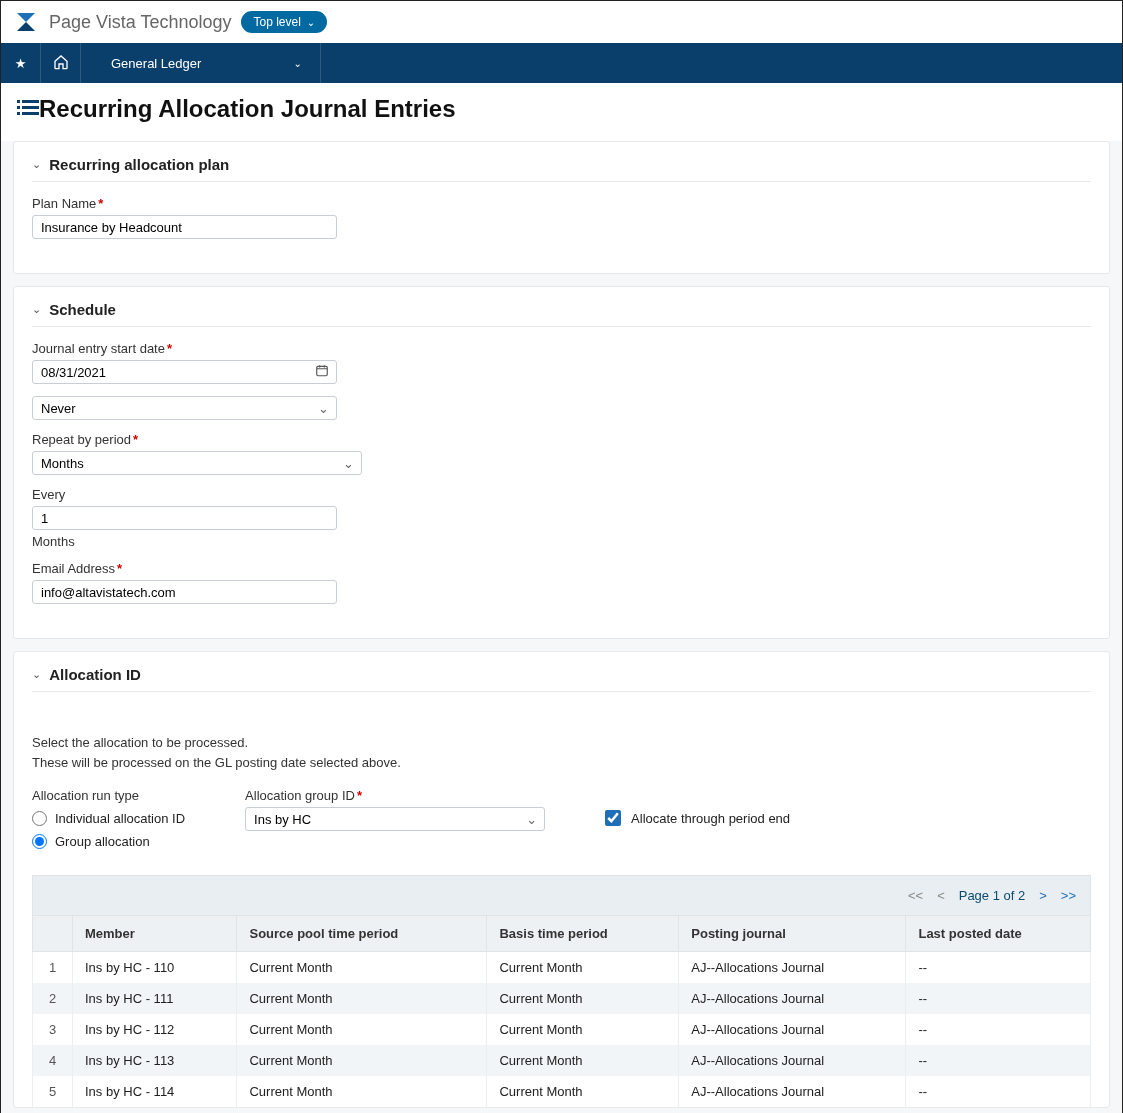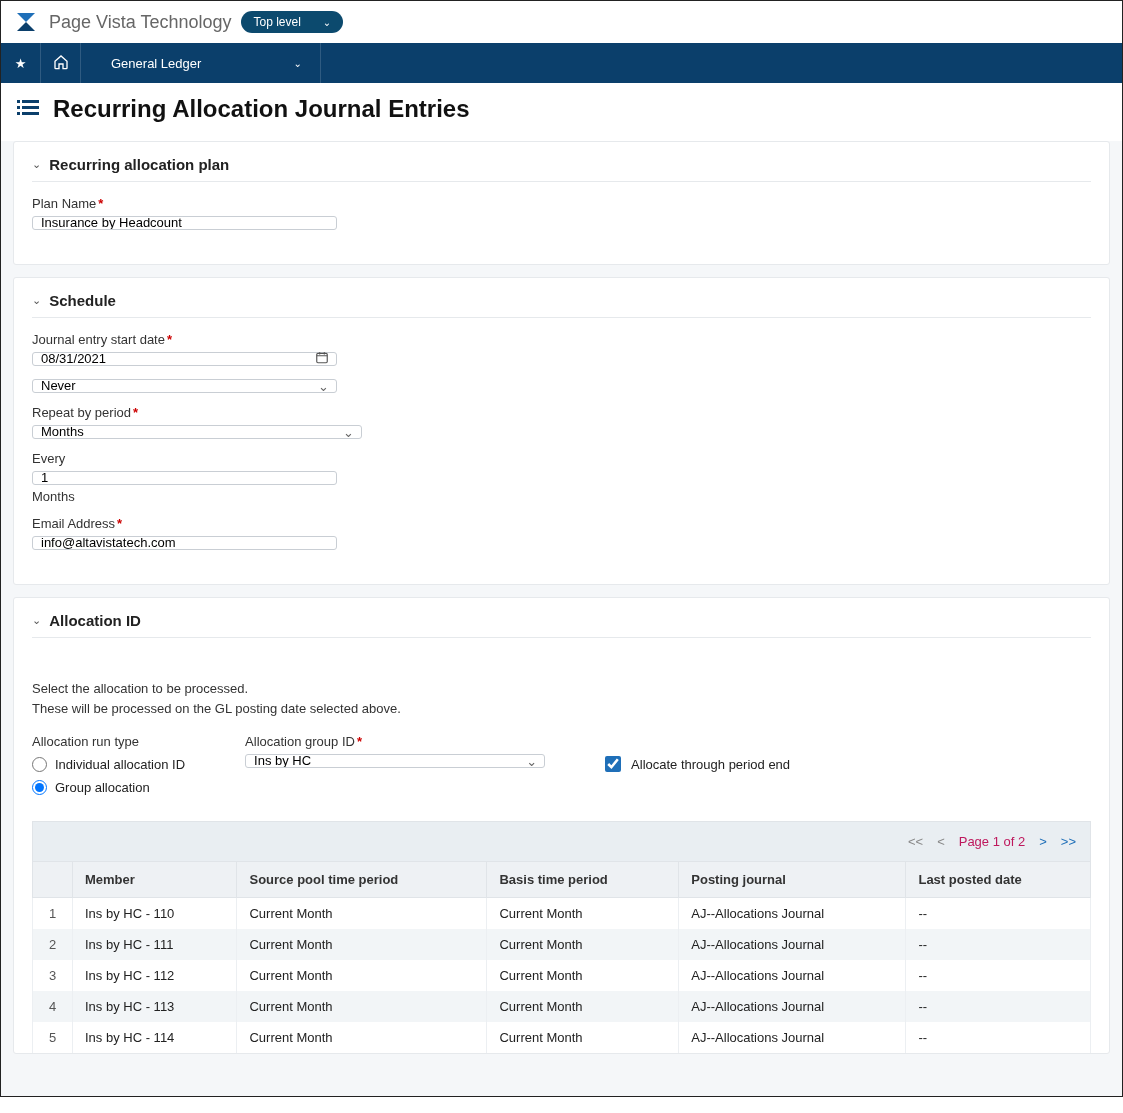--- a/index.html
+++ b/index.html
@@ -16,28 +16,28 @@
 .topbar {
   display: flex;
   align-items: center;
   padding: 8px 12px;
   background: #fff;
   gap: 10px;
 }
 .logo-icon svg { display:block; }
 .company-name { font-size: 18px; color: #666; font-weight: 500; }
 .top-level-pill {
-  background: #0c4a6e;
+  background: #0369a1;
   color: #fff;
   border-radius: 14px;
   padding: 4px 12px;
   font-size: 12px;
   display: inline-flex;
   align-items: center;
-  gap: 22px;
+  gap: 6px;
   cursor: pointer;
 }
 .top-level-pill .chev { font-size: 10px; }
 
 
 .navbar {
   background: #0b3f6b;
   display: flex;
   align-items: stretch;
   height: 40px;
@@ -61,21 +61,20 @@
   cursor: pointer;
   min-width: 240px;
   justify-content: space-between;
 }
 .nav-module .chev { font-size: 10px; }
 
 
 .page-header {
   display: flex;
   align-items: center;
-  gap: 14px;
   padding: 12px 16px 18px 16px;
   background:#fff;
 }
 .list-icon { color:#0b3f6b; }
 .page-title { font-size: 24px; font-weight: 700; color:#111; }
 
 
 .content { padding: 0 12px 30px 12px; background:#f5f7f9; }
 .panel {
   background: #fff;
@@ -92,21 +91,21 @@
   padding-bottom: 8px;
   margin-bottom: 14px;
 }
 .collapse-chev { font-size: 11px; color:#555; cursor:pointer; }
 .section-title { font-size: 15px; font-weight: 600; color:#222; }
 
 .field-label { font-size: 13px; color:#333; margin-bottom:4px; display:block;}
 .req { color: #c00; font-weight: bold; margin-left:2px; }
 .text-input, .select-input {
   width: 305px;
-  height: 14px;
+  height: 24px;
   border: 1px solid #c9ced4;
   border-radius: 3px;
   padding: 4px 8px;
   font-size: 13px;
   background:#fff;
 }
 .select-input { appearance: none; background:#fff; }
 .input-wrap { position: relative; display:inline-block; }
 .input-wrap .input-icon {
   position: absolute;
@@ -135,21 +134,21 @@
   padding: 12px 14px;
   display:flex;
   justify-content:flex-end;
   margin-top:18px;
   border:1px solid #e0e4e8;
   border-bottom:none;
 }
 .pager { display:flex; align-items:center; gap:14px; font-size:13px;}
 .pager .pg-btn { color:#888; cursor:pointer; }
 .pager .pg-btn.active { color:#1f6fb8; }
-.pager .pg-text { color:#be185d; }
+.pager .pg-text { color:#0c4a6e; }
 
 table.data-table { width:100%; border-collapse:collapse; font-size:13px;}
 .data-table thead th {
   background:#eef1f4;
   text-align:left;
   font-weight:600;
   padding:10px 12px;
   border:1px solid #e0e4e8;
   color:#333;
 }

